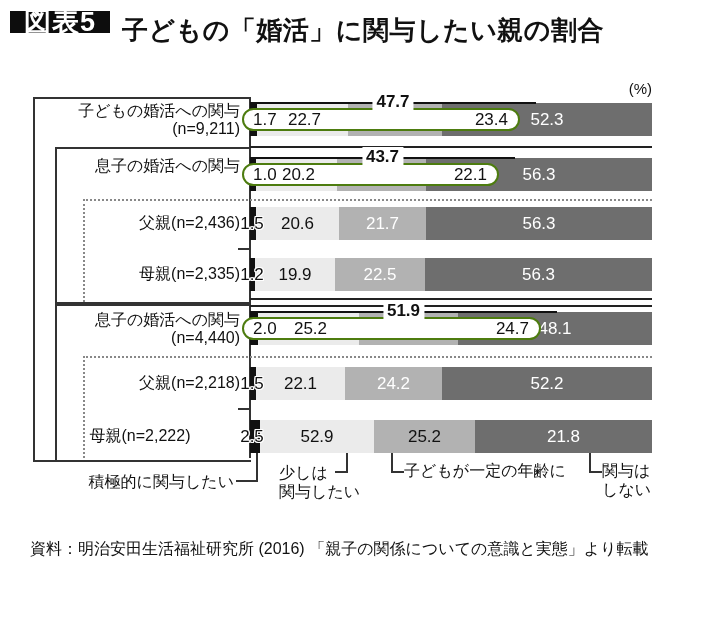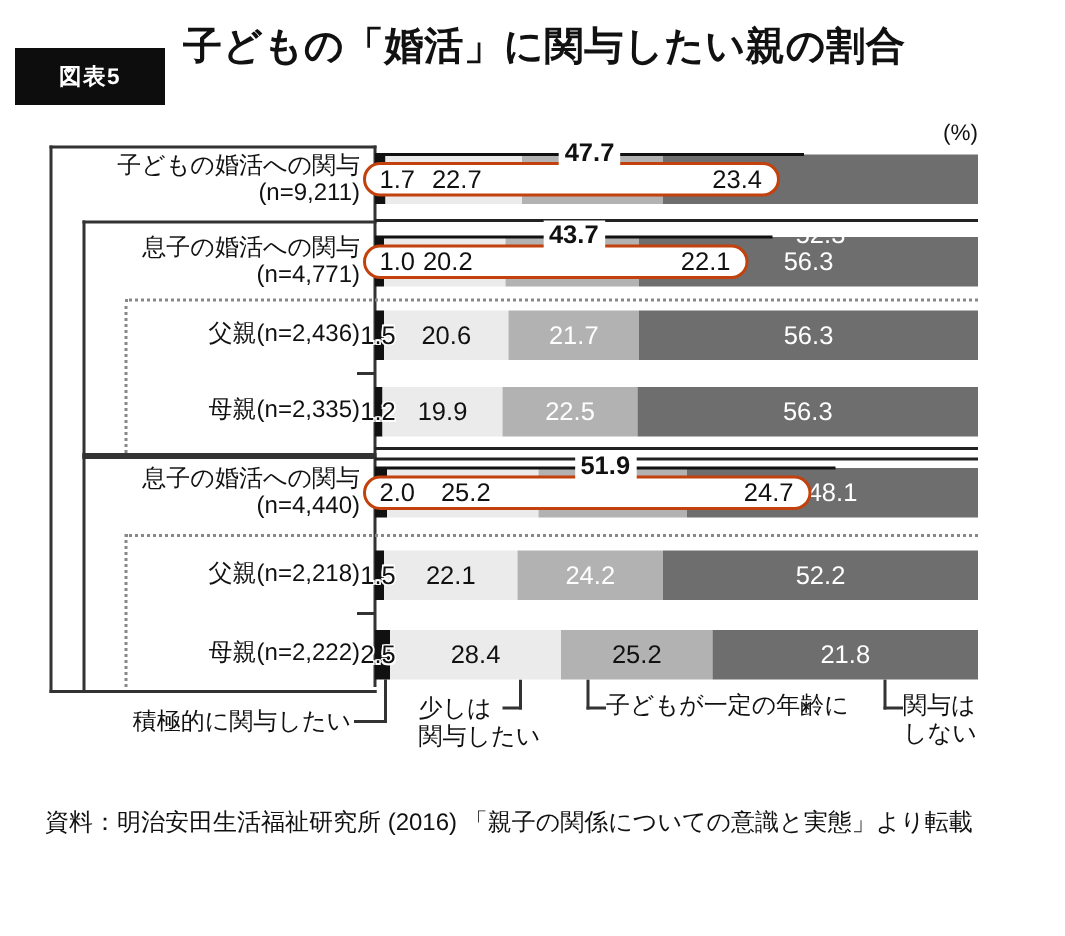--- a/index.html
+++ b/index.html
@@ -1,38 +1,38 @@
 <!DOCTYPE html>
 <html><head>
 <meta charset="utf-8">
 <style>
   html,body{margin:0;padding:0;background:#fff;}
   .stage{position:relative;width:710px;height:624px;background:#ffffff;overflow:hidden;
          font-family:"Liberation Sans",sans-serif;color:#111;}
   .abs{position:absolute;}
   
-  .badge{left:10px;top:11px;width:100px;height:38px;background:#0d0d0d;color:#fff;
-         display:flex;align-items:center;justify-content:center;font-size:15px;font-weight:bold;letter-spacing:1px;margin-top:21px;}
+  .badge{left:10px;top:11px;width:100px;height:22px;background:#0d0d0d;color:#fff;
+         display:flex;align-items:center;justify-content:center;font-size:27px;font-weight:bold;letter-spacing:1px;}
   .title{left:122px;top:13px;font-size:26px;font-weight:bold;letter-spacing:0.5px;}
   .unit{left:600px;top:80px;width:52px;text-align:right;font-size:15px;}
   
   .box{border:2px solid #333;border-right:none;}
   .vaxis{left:249px;top:97px;width:0;height:361px;border-left:2px solid #333;}
   .hline{border-top:2px solid #222;height:0;}
   .dotline{border-top:2px dotted #888;height:0;}
   .dotv{border-left:2px dotted #888;width:0;}
   .tick{width:12px;height:0;border-top:2px solid #333;}
   
   .row-label{left:40px;width:200px;text-align:right;font-size:16px;line-height:18px;}
   .bar{height:33px;}
   .seg{position:absolute;top:0;height:100%;z-index:1;}
   .segval{position:absolute;top:0;height:33px;line-height:33px;text-align:center;font-size:17px;z-index:2;}
   .v1sub{position:absolute;left:-16px;width:36px;top:0;line-height:33px;text-align:center;font-size:17px;color:#111;z-index:3;
          text-shadow:1px 0 0 #fff,-1px 0 0 #fff,0 1px 0 #fff,0 -1px 0 #fff,1px 1px 0 #fff,-1px -1px 0 #fff,1px -1px 0 #fff,-1px 1px 0 #fff;}
-  .pill{position:absolute;top:5px;height:23px;background:#fff;border:2px solid #c2410c;border-radius:14px;z-index:4;box-sizing:border-box;}
+  .pill{position:absolute;top:5px;height:23px;background:#fff;border:2px solid #4d7c0f;border-radius:14px;z-index:4;box-sizing:border-box;}
   .pillval{position:absolute;top:0;line-height:19px;font-size:17px;color:#111;white-space:nowrap;}
   .bracket{position:absolute;top:-1px;height:0;border-top:2px solid #111;z-index:5;}
   .totalval{position:absolute;top:-11px;transform:translateX(-50%);font-size:17px;font-weight:bold;background:#fff;
             padding:0 4px;z-index:6;white-space:nowrap;}
   
   .leg{font-size:16px;line-height:19px;white-space:nowrap;}
   .lconn{background:#333;}
   
   .source{left:30px;top:537px;width:656px;font-size:16px;line-height:1.45;}
 </style>
@@ -63,32 +63,31 @@
   <div id="rows-layer">
       <div class="abs row-label" style="top: 102px;">
         <div>子どもの婚活への関与</div>
         <div>(n=9,211)</div>
       </div>
       <div class="abs bar" style="left: 250px; top: 103px; width: 402px;">
         <div class="seg" style="left: 0px; width: 7px; background: rgb(17, 17, 17);"></div>
         <div class="seg" style="left: 7px; width: 91px; background: rgb(235, 235, 235);"></div>
         <div class="seg" style="left: 98px; width: 94px; background: rgb(178, 178, 178);"></div>
         <div class="seg" style="left: 192px; width: 210px; background: rgb(110, 110, 110);"></div>
-        <div class="segval" style="left: 192px; width: 210px; color: rgb(255, 255, 255); margin-top: 37px;">52.3</div>
+        <div class="segval" style="left: 192px; width: 210px; color: rgb(255, 255, 255);">52.3</div>
         <div class="bracket" style="left: 0px; width: 286px;"></div>
         <div class="totalval" style="left: 143px;">47.7</div>
         <div class="pill" style="left: -8px; width: 278px;">
           <div class="pillval" style="left: 9px;">1.7</div>
           <div class="pillval" style="left: 60.5px; transform: translateX(-50%);">22.7</div>
           <div class="pillval" style="right: 10px;">23.4</div>
         </div>
       </div>
       <div class="abs row-label" style="top: 157px;">
         <div>息子の婚活への関与</div>
-        <div>(n=4,771)</div>
       </div>
       <div class="abs bar" style="left: 250px; top: 158px; width: 402px;">
         <div class="seg" style="left: 0px; width: 6px; background: rgb(17, 17, 17);"></div>
         <div class="seg" style="left: 6px; width: 81px; background: rgb(235, 235, 235);"></div>
         <div class="seg" style="left: 87px; width: 89px; background: rgb(178, 178, 178);"></div>
         <div class="seg" style="left: 176px; width: 226px; background: rgb(110, 110, 110);"></div>
         <div class="segval" style="left: 176px; width: 226px; color: rgb(255, 255, 255);">56.3</div>
         <div class="bracket" style="left: 0px; width: 265px;"></div>
         <div class="totalval" style="left: 132.5px;">43.7</div>
         <div class="pill" style="left: -8px; width: 257px;">
@@ -141,28 +140,28 @@
       <div class="abs bar" style="left: 250px; top: 367px; width: 402px;">
         <div class="seg" style="left: 0px; width: 6px; background: rgb(17, 17, 17);"></div>
         <div class="seg" style="left: 6px; width: 89px; background: rgb(235, 235, 235);"></div>
         <div class="seg" style="left: 95px; width: 97px; background: rgb(178, 178, 178);"></div>
         <div class="seg" style="left: 192px; width: 210px; background: rgb(110, 110, 110);"></div>
         <div class="segval" style="left: 192px; width: 210px; color: rgb(255, 255, 255);">52.2</div>
         <div class="segval" style="left: 6px; width: 89px; color: rgb(17, 17, 17);">22.1</div>
         <div class="segval" style="left: 95px; width: 97px; color: rgb(255, 255, 255);">24.2</div>
         <div class="v1sub">1.5</div>
       </div>
-      <div class="abs row-label" style="top: 427px;">母親(n=2,222)</div>
+      <div class="abs row-label" style="top: 427px; text-align: center;">母親(n=2,222)</div>
       <div class="abs bar" style="left: 250px; top: 420px; width: 402px;">
         <div class="seg" style="left: 0px; width: 10px; background: rgb(17, 17, 17);"></div>
         <div class="seg" style="left: 10px; width: 114px; background: rgb(235, 235, 235);"></div>
         <div class="seg" style="left: 124px; width: 101px; background: rgb(178, 178, 178);"></div>
         <div class="seg" style="left: 225px; width: 177px; background: rgb(110, 110, 110);"></div>
         <div class="segval" style="left: 225px; width: 177px; color: rgb(255, 255, 255);">21.8</div>
-        <div class="segval" style="left: 10px; width: 114px; color: rgb(17, 17, 17);">28.4</div>
+        <div class="segval" style="left: 10px; width: 114px; color: rgb(17, 17, 17);">52.9</div>
         <div class="segval" style="left: 124px; width: 101px; color: rgb(17, 17, 17);">25.2</div>
         <div class="v1sub">2.5</div>
       </div>
     </div>
 
   <div class="abs leg" style="left:60px;top:472px;width:174px;text-align:right;">積極的に関与したい</div>
   <div class="abs lconn" style="left:236px;top:480px;width:21px;height:2px;"></div>
   <div class="abs lconn" style="left:256px;top:453px;width:2px;height:29px;"></div>
 
   <div class="abs leg" style="left:279px;top:463px;">

